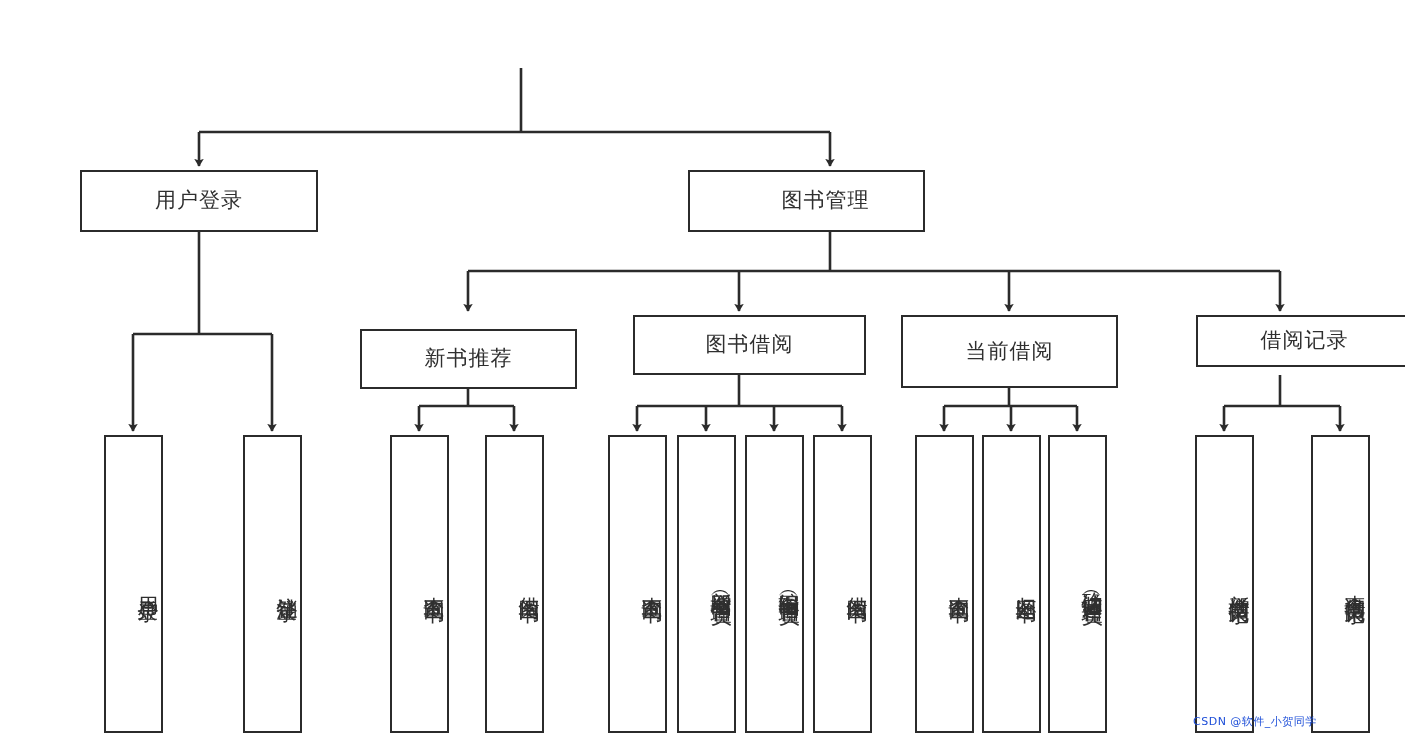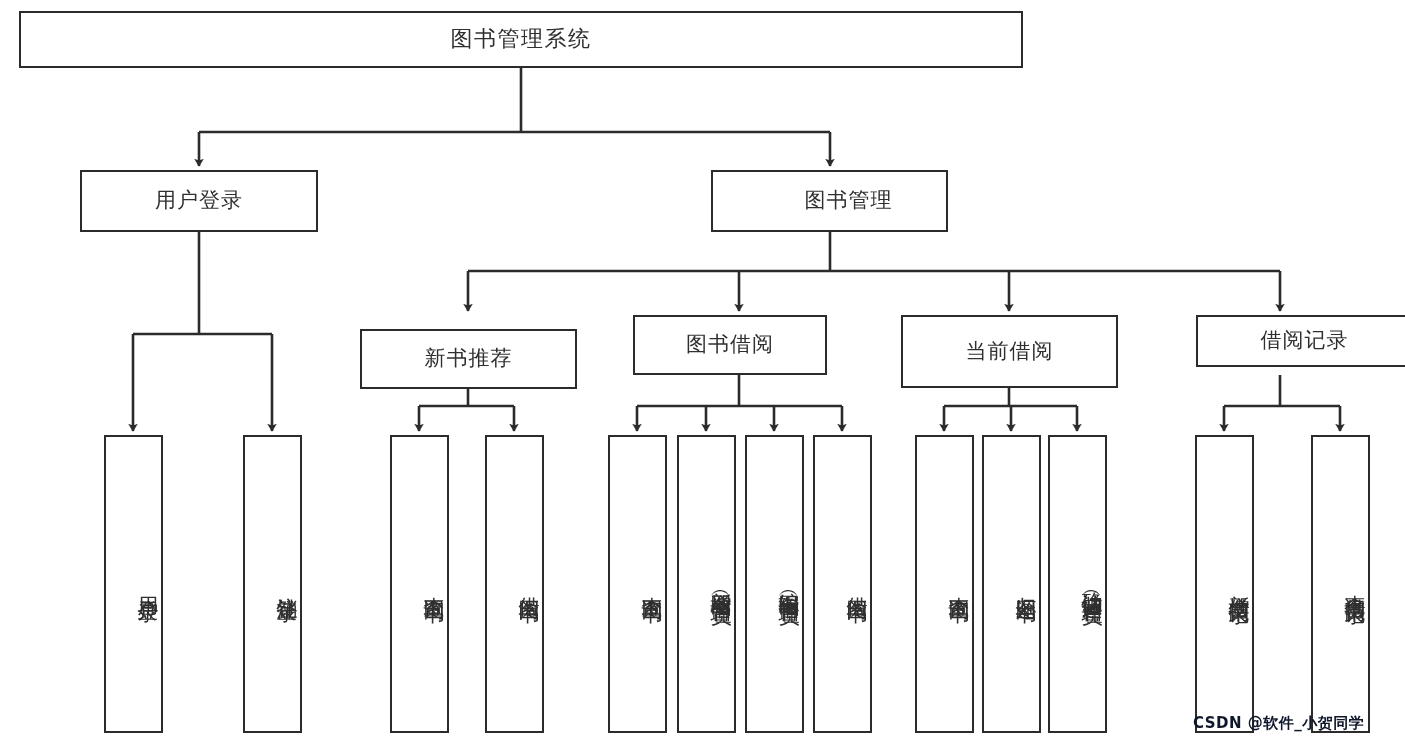--- a/index.html
+++ b/index.html
@@ -53,26 +53,25 @@
     line-height: 1.32;
     letter-spacing: 2px;
     padding-top: 6px;
     padding-bottom: 6px;
     align-items: flex-start;
     justify-content: center;
     white-space: nowrap;
   }
   .watermark {
     position: absolute;
-    font-size: 15px;
-    color: #0f172a;
+    font-size: 11px;
+    color: #1d4ed8;
     letter-spacing: 0.5px;
     white-space: nowrap;
     font-family: "DejaVu Sans", "Liberation Sans", sans-serif;
-    font-weight: bold;
   }
 </style>
 </head>
 <body>
 
 <div id="canvas">
 
   <svg id="wires" viewBox="0 0 1405 747" xmlns="http://www.w3.org/2000/svg">
     <defs>
       <marker id="arrow" viewBox="0 0 10 12" refX="9" refY="6" markerWidth="8" markerHeight="10" orient="auto-start-reverse" markerUnits="userSpaceOnUse">
@@ -116,27 +115,26 @@
       <path d="M 1011 406 L 1011 431" marker-end="url(#arrow)"></path>
       <path d="M 1077 406 L 1077 431" marker-end="url(#arrow)"></path>
 
       <path d="M 1280 375 L 1280 406"></path>
       <path d="M 1224 406 L 1340 406"></path>
       <path d="M 1224 406 L 1224 431" marker-end="url(#arrow)"></path>
       <path d="M 1340 406 L 1340 431" marker-end="url(#arrow)"></path>
     </g>
   </svg>
 
-  <div class="node horiz root" style="left:19px; top:11px; width:1004px; height:57px;">图书管理系统</div>
 
   <div class="node horiz" style="left:80px; top:170px; width:238px; height:62px;">用户登录</div>
-  <div class="node horiz" style="left:711px; top:170px; width:237px; height:62px;padding-left:38px;">图书管理</div>
+  <div class="node horiz" style="left:688px; top:170px; width:237px; height:62px;padding-left:38px;">图书管理</div>
 
   <div class="node horiz" style="left:360px; top:315px; width:217px; height:60px;margin-top:14px;">新书推荐</div>
-  <div class="node horiz" style="left:633px; top:315px; width:194px; height:60px;text-align:center;">图书借阅</div>
+  <div class="node horiz" style="left:633px; top:315px; width:233px; height:60px;text-align:center;">图书借阅</div>
   <div class="node horiz" style="left:901px; top:315px; width:217px; height:73px;">当前借阅</div>
   <div class="node horiz" style="left:1196px; top:315px; width:217px; height:52px;">借阅记录</div>
 
   <div class="node vert" style="left:104px; top:435px; width:59px; height:298px;">用户登录</div>
   <div class="node vert" style="left:243px; top:435px; width:59px; height:298px;">注销登录</div>
 
   <div class="node vert" style="left:390px; top:435px; width:59px; height:298px;">查询图书</div>
   <div class="node vert" style="left:485px; top:435px; width:59px; height:298px;">借阅图书</div>
 
   <div class="node vert" style="left:608px; top:435px; width:59px; height:298px;">查询图书</div>

